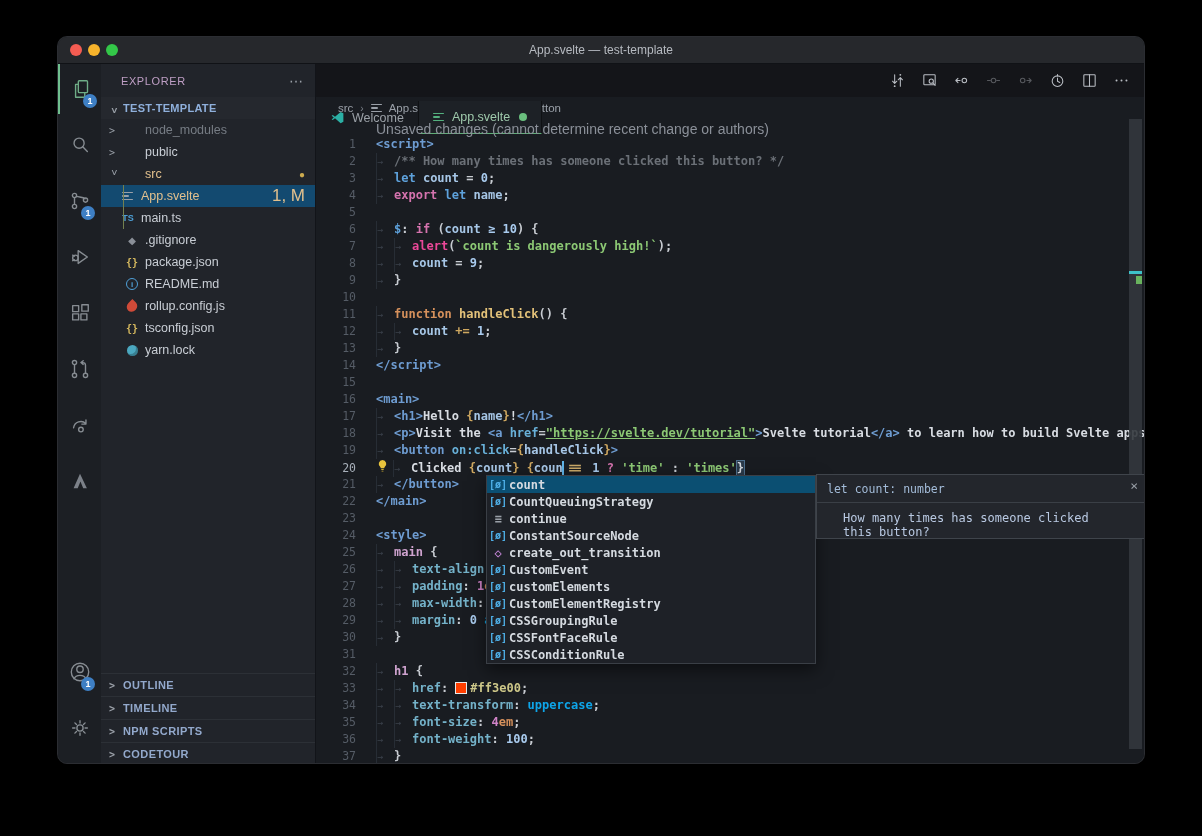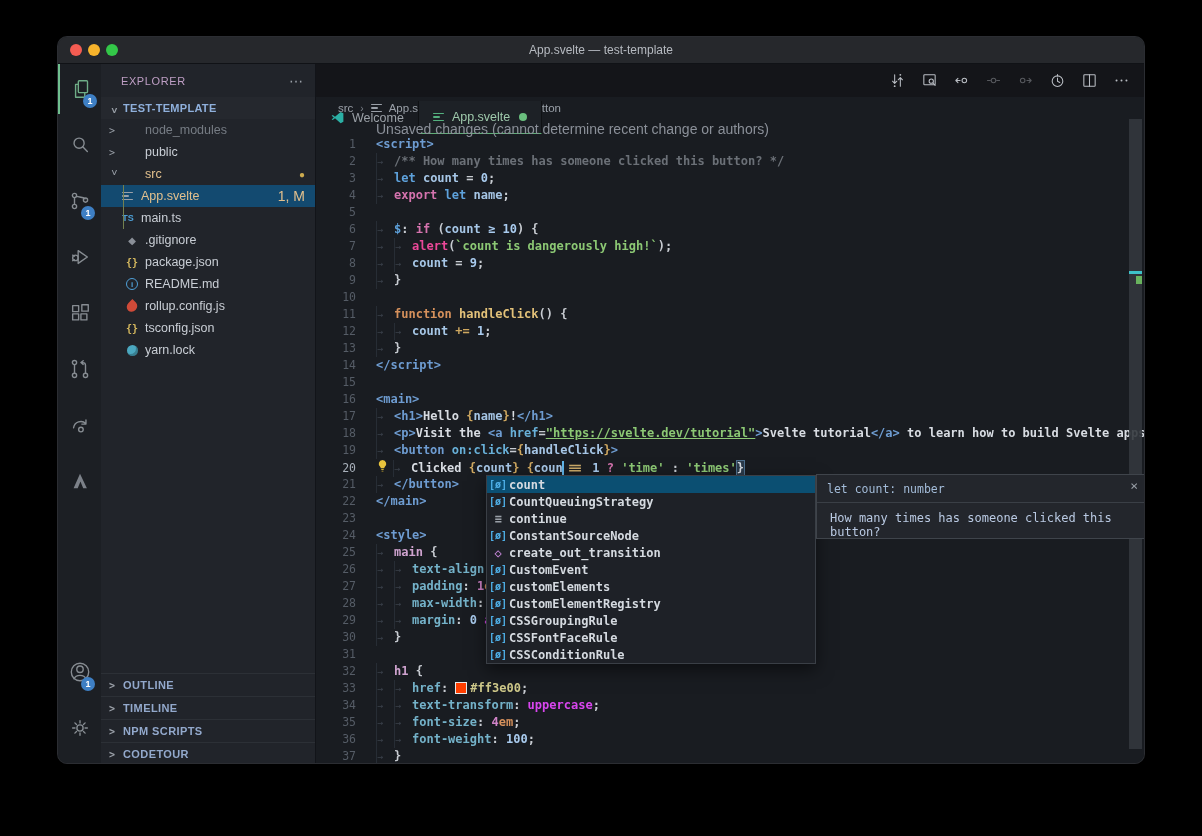--- a/index.html
+++ b/index.html
@@ -33,21 +33,21 @@
   .chev.down{transform:rotate(90deg);}
   .tree-row{height:22px;display:flex;align-items:center;position:relative;font-size:12.5px;color:#c9ced5;cursor:pointer;}
   .tree-row .flabel{flex:1;white-space:nowrap;overflow:hidden;}
   .tree-row .flabel.dim{color:#767c84;}
   .tree-row .flabel.mod{color:#e2c08d;}
   .tree-row.sel{background:#134a70;}
   .tree-row.child{padding-left:18px;}
   .tree-row.child::before{content:"";position:absolute;left:22px;top:0;bottom:0;border-left:1px solid #74804f;}
   .tree-row.file{padding-left:22px;}
   .fic{width:18px;flex:none;display:flex;align-items:center;justify-content:center;margin-right:4px;}
-  .fbadge{font-size:14px;color:#e2c08d;margin-right:10px;}
+  .fbadge{font-size:17px;color:#e2c08d;margin-right:10px;}
   .fbadge.dot{color:#ccab4f;font-size:10px;}
   .svbars{display:flex;flex-direction:column;gap:2px;width:12px;}
   .svbars i{display:block;height:1.5px;background:#9aa0a8;border-radius:1px;}
   .svbars i:nth-child(1){width:11px;}.svbars i:nth-child(2){width:7px;}.svbars i:nth-child(3){width:11px;}
   .svbars.green i{background:#53b07e;}
   .ts-ic{font-size:9px;font-weight:bold;color:#4d9fd6;}
   .json-ic{font-size:10px;font-weight:bold;color:#d7ba5f;font-family:"DejaVu Sans Mono",monospace;}
   .info-ic{width:12px;height:12px;border:1px solid #4fa0d8;border-radius:50%;color:#4fa0d8;font-size:8px;line-height:12px;text-align:center;font-weight:bold;box-sizing:border-box;}
   .git-ic{color:#8a8f98;font-size:10px;}
   .rollup-ic{width:10px;height:11px;background:#cf4a38;border-radius:0 55% 55% 55%;transform:rotate(45deg);}
@@ -78,38 +78,38 @@
   .ind{display:inline-block;width:17px;color:#3b424c;border-left:1px solid #272d35;font-size:10px;font-weight:normal;}
   .bulb{display:inline-block;width:17px;text-align:center;}
   .cursor{display:inline-block;width:2px;height:14px;background:#5fb4e8;vertical-align:middle;margin:0 0 2px -1px;}
   .swatch{display:inline-block;width:10px;height:10px;background:#ff3e00;border:1px solid #e8e8e8;vertical-align:middle;margin:0 3px 2px 0;}
   .tk-tag{color:#6e9cd1}.tk-cm{color:#6b7077}.tk-kw{color:#5ea2dc}.tk-pk{color:#d573ae}
   .tk-vr{color:#a6c6e6}.tk-nm{color:#a9cbee}.tk-pn{color:#c8ccd2}
   .tk-lg{color:#c9a868;display:inline-block;transform:scaleX(1.9);margin:0 7px;}
   .tk-fn{color:#ec4899}.tk-fk{color:#d6915c}.tk-fy{color:#e2c179}.tk-st{color:#8cc874}
   .tk-lk{color:#8cc874;text-decoration:underline;}
   .tk-tx{color:#d8dce2}.tk-br{color:#cfa860}.tk-at{color:#68b0d8}.tk-sel{color:#cfa3cf}
-  .tk-pr{color:#74b2c9}.tk-uv{color:#d946ef}.tk-cn{color:#d184c9}.tk-un{color:#d6915c}.tk-hx{color:#cfc98a}
+  .tk-pr{color:#74b2c9}.tk-uv{color:#0ea5e9}.tk-cn{color:#d184c9}.tk-un{color:#d6915c}.tk-hx{color:#cfc98a}
   .tk-sq{color:#a6c6e6;text-decoration:underline wavy #4fae6e 1px;text-underline-offset:3px;}
   .tk-bm{color:#d8dce2;background:rgba(86,128,168,.3);outline:1px solid #4e708e;}
   
   .suggest{position:absolute;left:170px;top:356px;width:330px;background:#1e2127;border:1px solid #3a3f46;
     box-sizing:border-box;z-index:6;box-shadow:0 6px 16px rgba(0,0,0,.5);}
   .sg-row{height:17px;display:flex;align-items:center;font-size:12px;font-weight:bold;color:#d5dae0;
     font-family:"DejaVu Sans Mono",monospace;cursor:pointer;white-space:nowrap;}
   .sg-row.sel{background:#0b4f72;}
   .sg-ic{width:22px;flex:none;text-align:center;font-size:10px;font-weight:bold;}
   .sg-ic.variable{color:#4fb0e8;}
   .sg-ic.keyword{color:#9aa0a8;font-size:12px;}
   .sg-ic.function{color:#c586d8;font-size:12px;font-weight:normal;}
   
   .docs{position:absolute;left:500px;top:355px;width:330px;height:65px;background:#23262c;border:1px solid #3f444b;
     box-sizing:border-box;z-index:6;}
   .docs .sig{font-family:"DejaVu Sans Mono",monospace;font-size:11.5px;color:#a3bcd9;padding:7px 10px 6px;border-bottom:1px solid #3a3f46;}
-  .docs .doc{font-size:12px;color:#b9c9e2;padding:8px 13px;}
+  .docs .doc{font-size:12px;color:#b9c9e2;padding:8px 26px;}
   .docs .close{position:absolute;right:7px;top:4px;color:#9aa0a8;font-size:13px;cursor:pointer;line-height:13px;}
   
   .vscroll{position:absolute;right:2px;top:0;width:13px;height:630px;background:#33373d;opacity:.9;cursor:pointer;z-index:4;}
   .ov-cursor{position:absolute;right:2px;top:152px;width:13px;height:3px;background:#3ec1c9;z-index:5;}
   .ov-mod{position:absolute;right:2px;top:157px;width:6px;height:8px;background:#69b35e;z-index:5;}
   svg{display:block;}
 </style>
 </head>
 <body>
 

